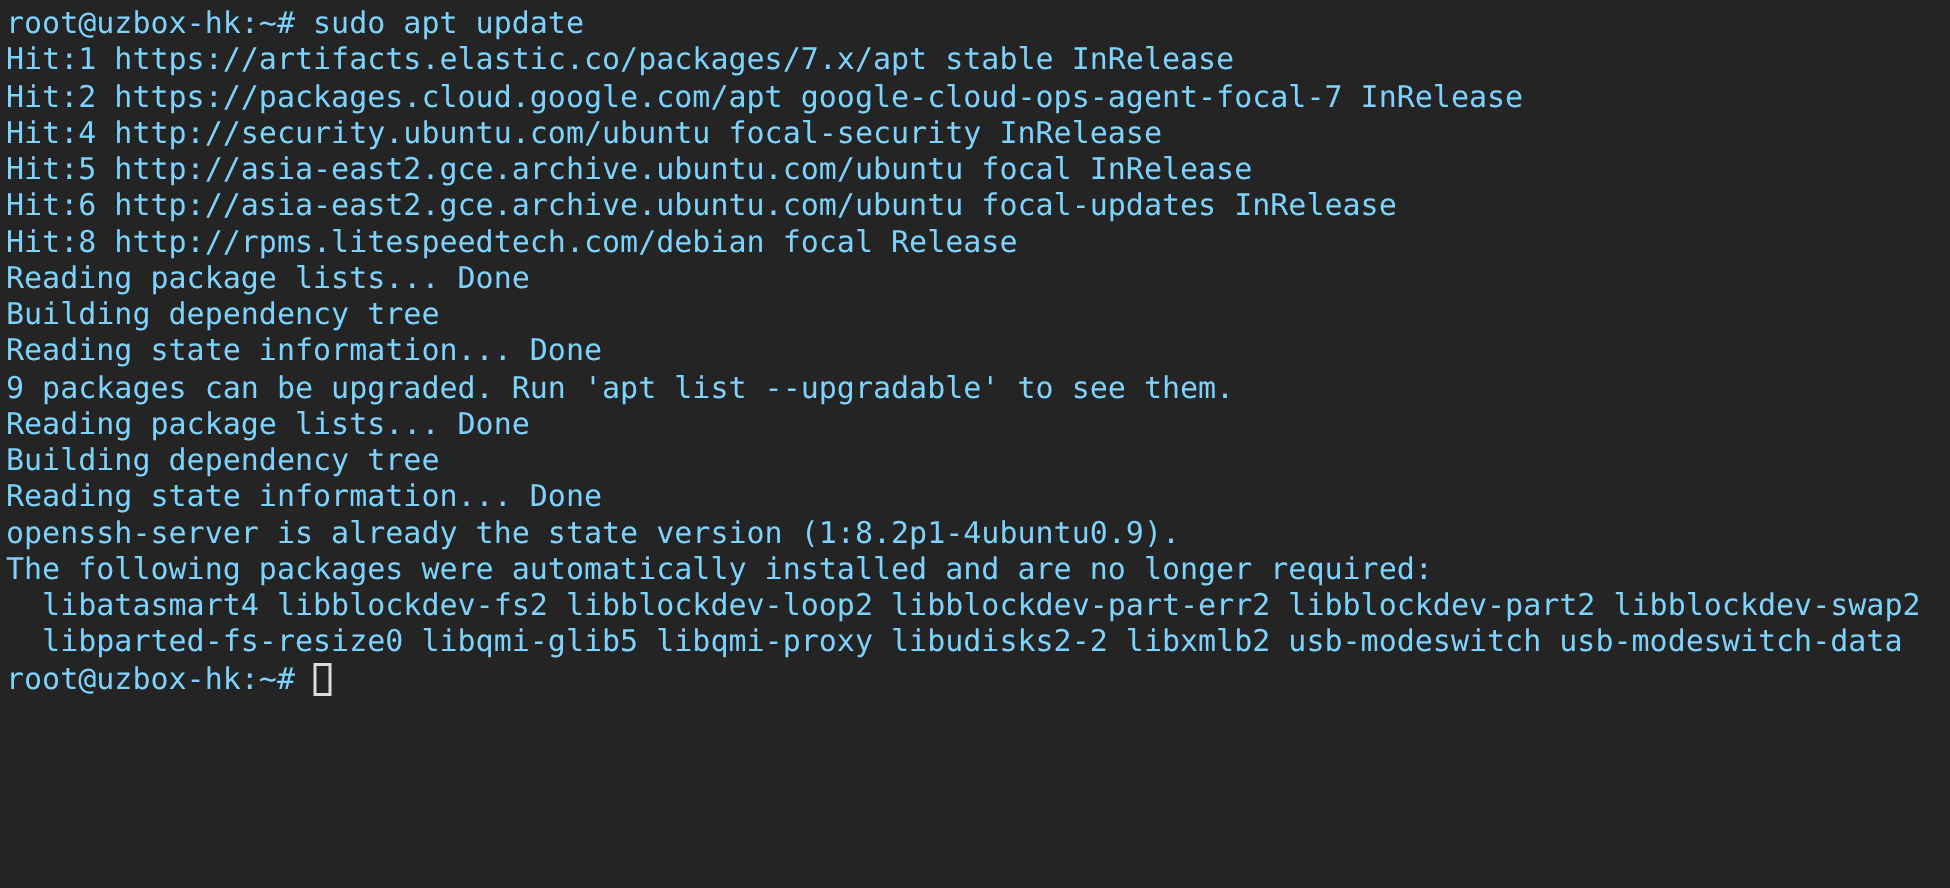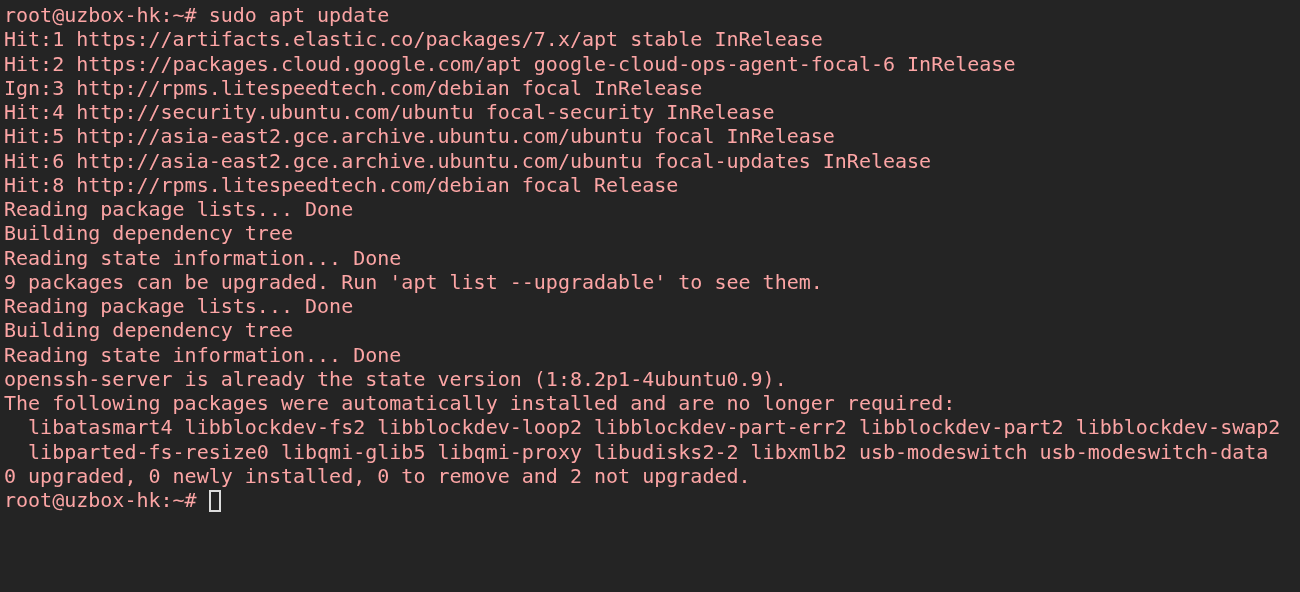--- a/index.html
+++ b/index.html
@@ -41,38 +41,36 @@
     height: 22px;
     vertical-align: -5px;
     box-sizing: border-box;
     border: 2px solid #dcdcdc;
     background: transparent;
   }
 </style>
 </head>
 <body style="background: rgb(36, 36, 36);">
 
-<div id="terminal" style="background: rgb(36, 36, 36); color: #fca5a5;">
+<div id="terminal" style="background: rgb(36, 36, 36); color: #7dd3fc;">
 
   <div class="line">root@uzbox-hk:~# sudo apt update</div>
   <div class="line">Hit:1 https://artifacts.elastic.co/packages/7.x/apt stable InRelease</div>
-  <div class="line">Hit:2 https://packages.cloud.google.com/apt google-cloud-ops-agent-focal-6 InRelease</div>
-  <div class="line">Ign:3 http://rpms.litespeedtech.com/debian focal InRelease</div>
+  <div class="line">Hit:2 https://packages.cloud.google.com/apt google-cloud-ops-agent-focal-7 InRelease</div>
   <div class="line">Hit:4 http://security.ubuntu.com/ubuntu focal-security InRelease</div>
   <div class="line">Hit:5 http://asia-east2.gce.archive.ubuntu.com/ubuntu focal InRelease</div>
   <div class="line">Hit:6 http://asia-east2.gce.archive.ubuntu.com/ubuntu focal-updates InRelease</div>
   <div class="line">Hit:8 http://rpms.litespeedtech.com/debian focal Release</div>
   <div class="line">Reading package lists... Done</div>
   <div class="line">Building dependency tree</div>
   <div class="line">Reading state information... Done</div>
   <div class="line">9 packages can be upgraded. Run 'apt list --upgradable' to see them.</div>
   <div class="line">Reading package lists... Done</div>
   <div class="line">Building dependency tree</div>
   <div class="line">Reading state information... Done</div>
   <div class="line">openssh-server is already the state version (1:8.2p1-4ubuntu0.9).</div>
   <div class="line">The following packages were automatically installed and are no longer required:</div>
   <div class="line">  libatasmart4 libblockdev-fs2 libblockdev-loop2 libblockdev-part-err2 libblockdev-part2 libblockdev-swap2</div>
   <div class="line">  libparted-fs-resize0 libqmi-glib5 libqmi-proxy libudisks2-2 libxmlb2 usb-modeswitch usb-modeswitch-data</div>
-  <div class="line">0 upgraded, 0 newly installed, 0 to remove and 2 not upgraded.</div>
 
   <div class="line last"><span>root@uzbox-hk:~# </span><span class="cursor" style="border-color: rgb(220, 220, 220);"></span></div>
 
 </div>
 
 </body></html>

